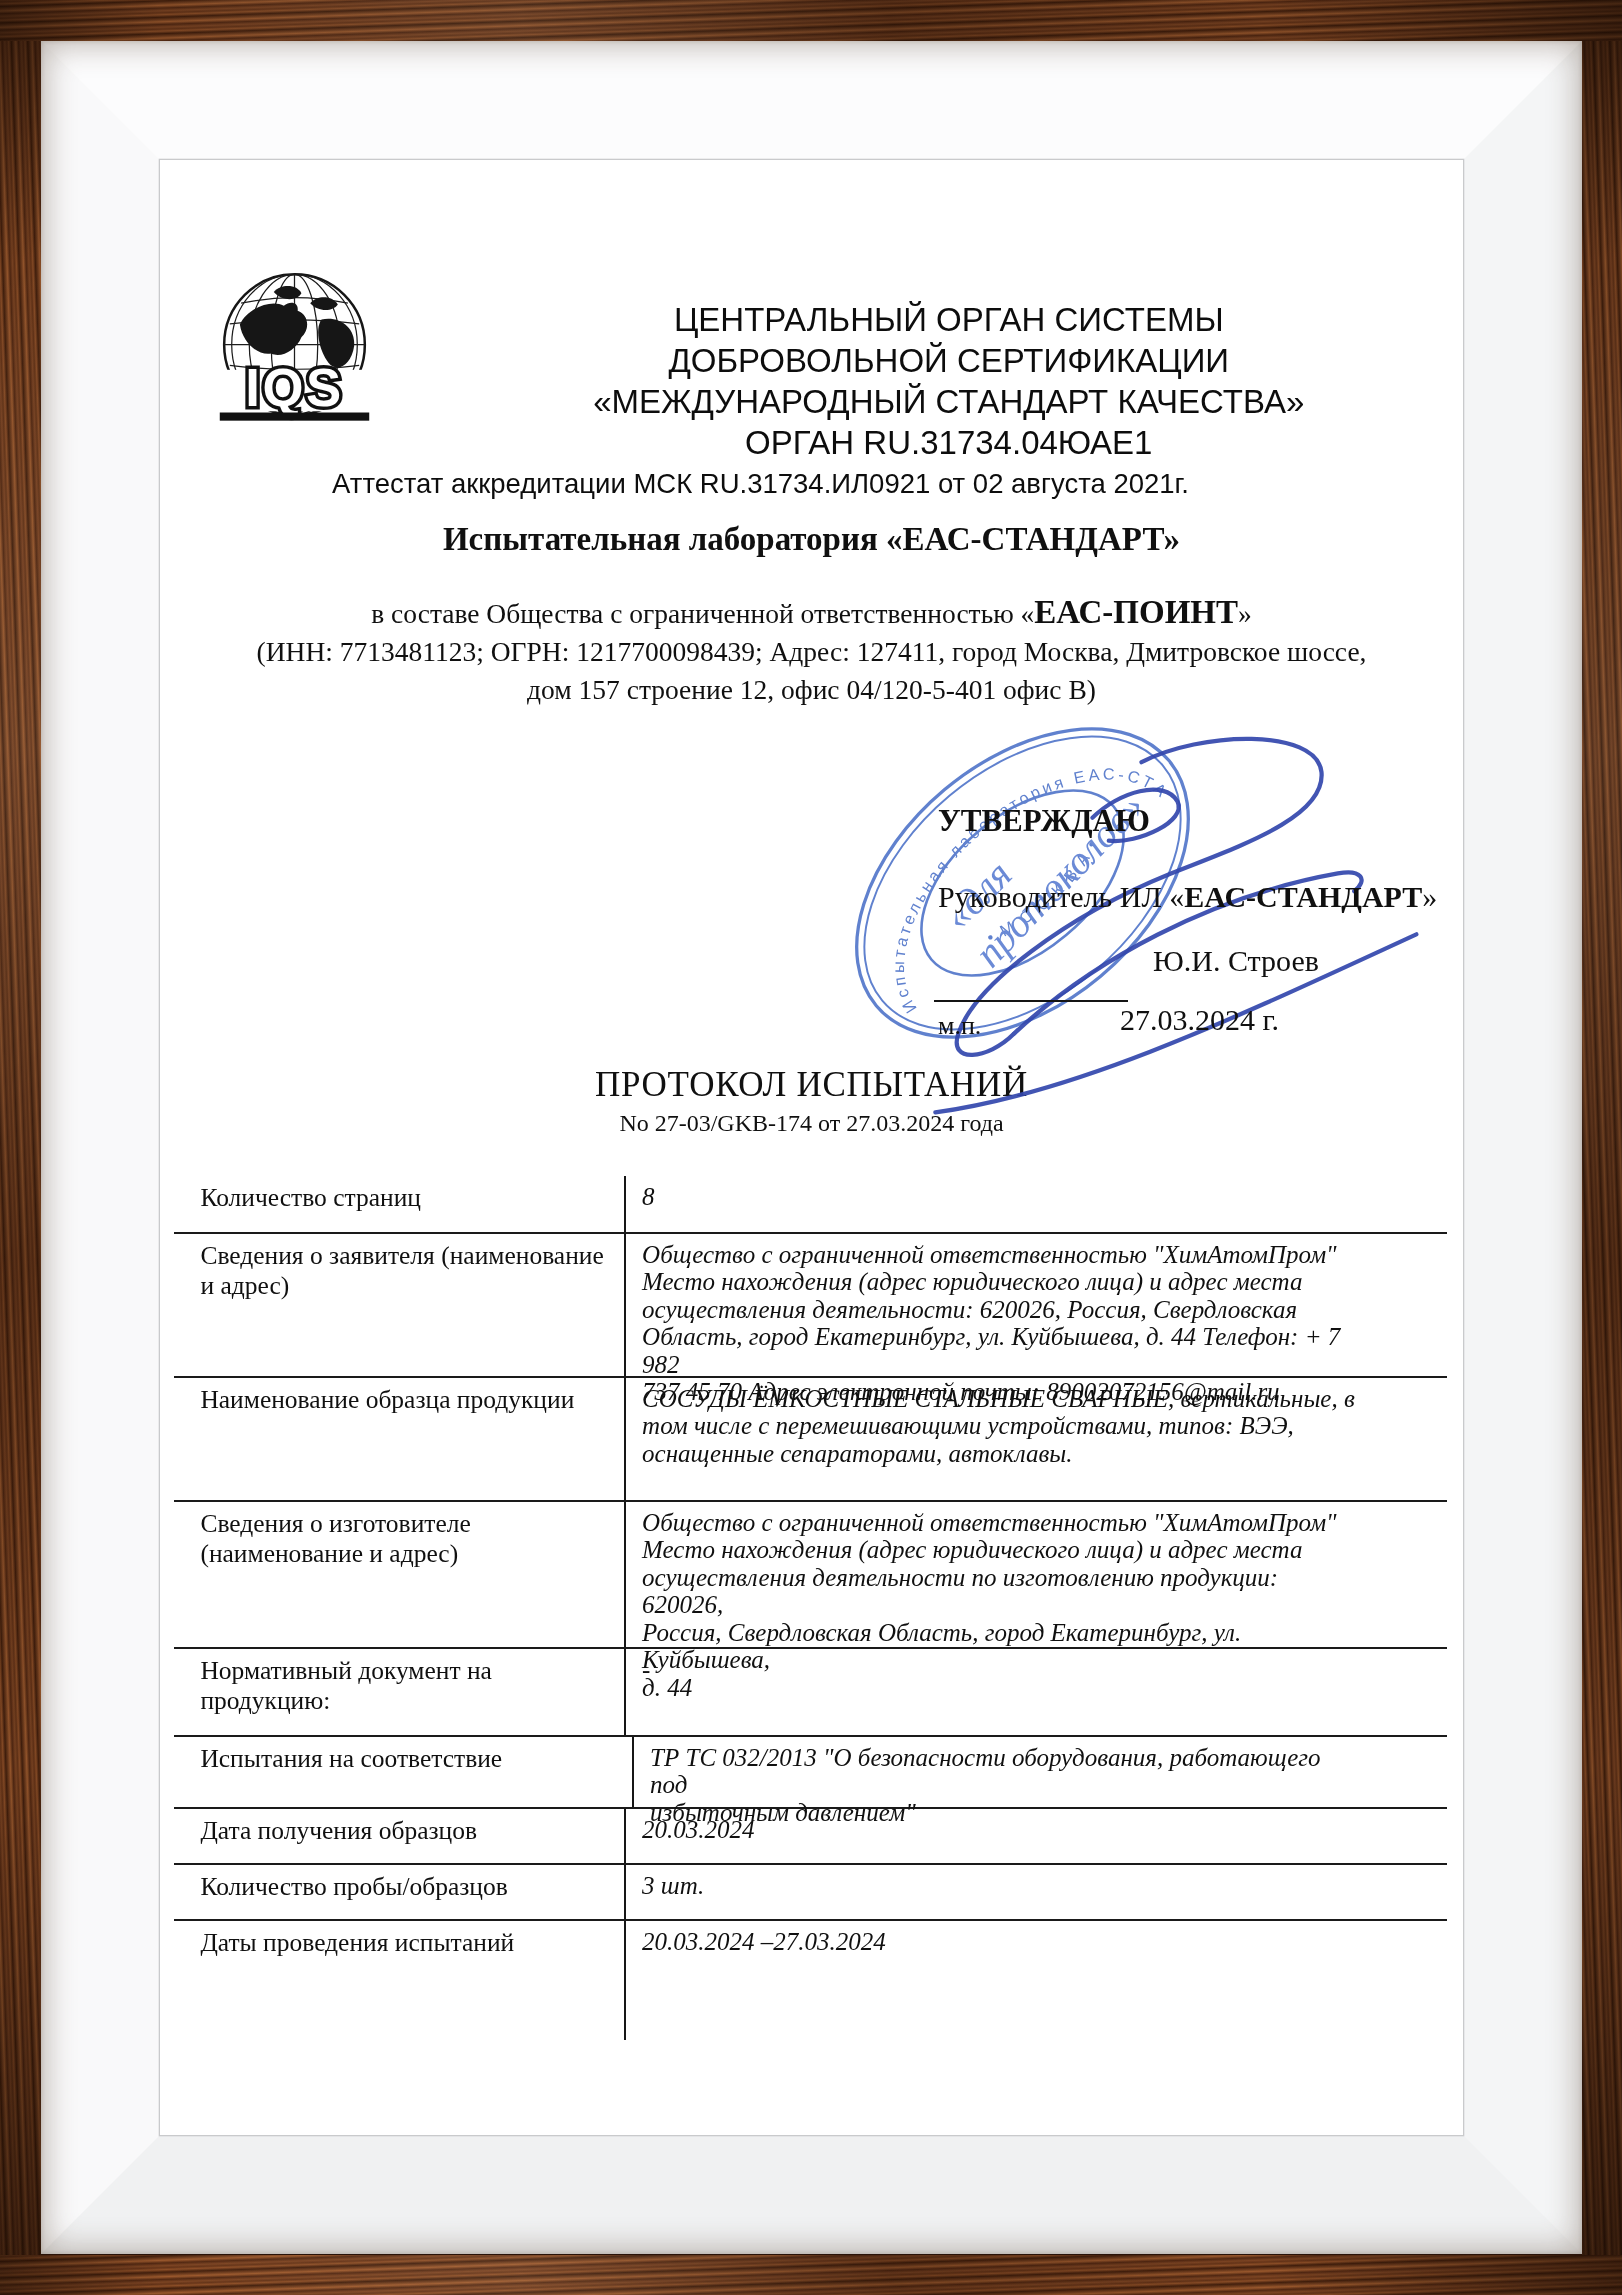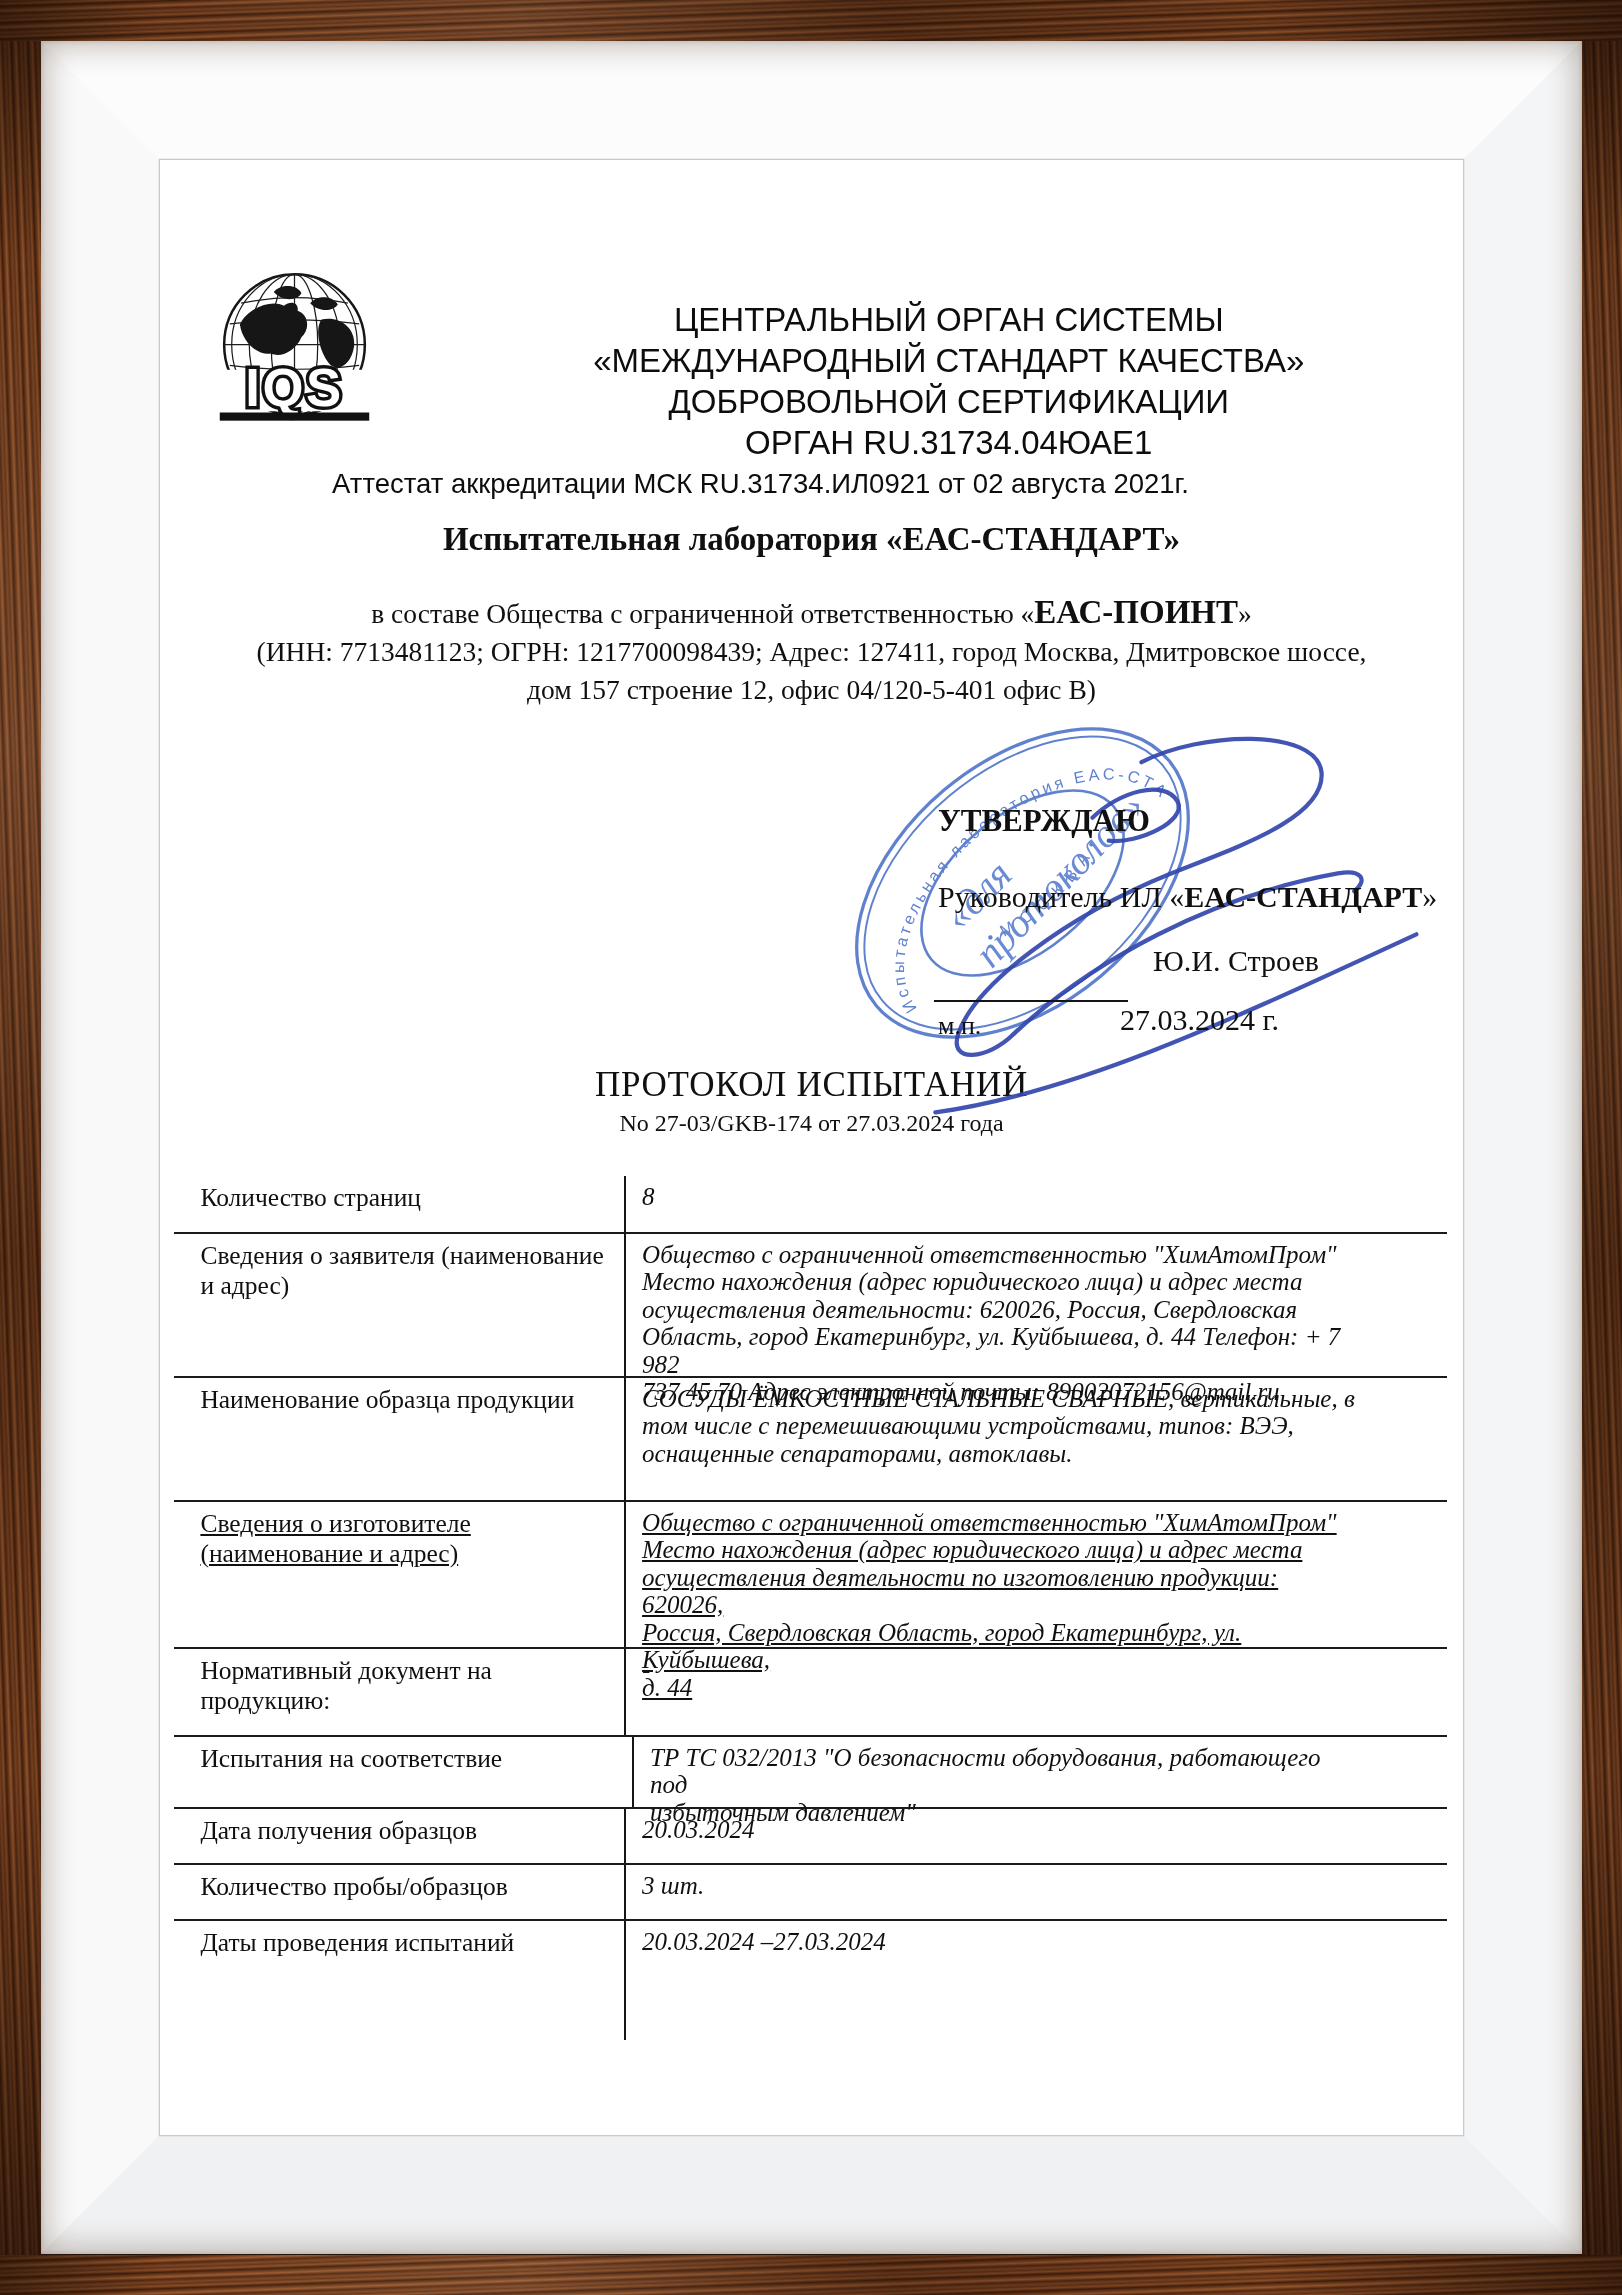--- a/index.html
+++ b/index.html
@@ -100,22 +100,22 @@
       <path d="M 168,88 C 196,82 222,100 220,130 C 216,158 196,172 182,160 C 166,144 156,104 168,88 Z"></path>
       <path d="M 108,258 C 122,250 140,256 136,272 C 128,286 110,276 108,258 Z"></path>
     </g>
     <rect x="-6" y="168" width="262" height="66" fill="#ffffff"></rect>
     <text x="125" y="226" text-anchor="middle" font-family="Liberation Sans, sans-serif" font-weight="bold" font-size="84" letter-spacing="4" fill="#ffffff" stroke="#111111" stroke-width="11" paint-order="stroke">IQS</text>
     <rect x="6" y="236" width="238" height="13" fill="#111111"></rect>
   </svg>
 
   <div class="abs hdr-org">
     <div>ЦЕНТРАЛЬНЫЙ ОРГАН СИСТЕМЫ</div>
+    <div>ДОБРОВОЛЬНОЙ СЕРТИФИКАЦИИ</div>
     <div>«МЕЖДУНАРОДНЫЙ СТАНДАРТ КАЧЕСТВА»</div>
-    <div>ДОБРОВОЛЬНОЙ СЕРТИФИКАЦИИ</div>
     <div>ОРГАН RU.31734.04ЮАЕ1</div>
   </div>
   <div class="abs hdr-accr">Аттестат аккредитации МСК RU.31734.ИЛ0921 от 02 августа 2021г.</div>
 
   <div class="abs lab-title">Испытательная лаборатория «ЕАС-СТАНДАРТ»</div>
   <div class="abs consist">
     <div><span>в составе Общества с ограниченной ответственностью «</span><b>ЕАС-ПОИНТ</b><span>»</span></div>
     <div>(ИНН: 7713481123; ОГРН: 1217700098439; Адрес: 127411, город Москва, Дмитровское шоссе,</div>
     <div>дом 157 строение 12, офис 04/120-5-401 офис В)</div>
   </div>
@@ -172,21 +172,21 @@
 осуществления деятельности: 620026, Россия, Свердловская
 Область, город Екатеринбург, ул. Куйбышева, д. 44 Телефон: + 7 982
 737 45 70 Адрес электронной почты: 89002072156@mail.ru</div>
       </div>
       <div class="trow bt" style="height: 124px;">
         <div class="tc1">Наименование образца продукции</div>
         <div class="tc2">СОСУДЫ ЁМКОСТНЫЕ СТАЛЬНЫЕ СВАРНЫЕ, вертикальные, в
 том числе с перемешивающими устройствами, типов: ВЭЭ,
 оснащенные сепараторами, автоклавы.</div>
       </div>
-      <div class="trow bt" style="height: 147px; text-decoration: underline;">
+      <div class="trow bt" style="height: 147px;">
         <div class="tc1">Сведения о изготовителе
 (наименование и адрес)</div>
         <div class="tc2">Общество с ограниченной ответственностью "ХимАтомПром"
 Место нахождения (адрес юридического лица) и адрес места
 осуществления деятельности по изготовлению продукции: 620026,
 Россия, Свердловская Область, город Екатеринбург, ул. Куйбышева,
 д. 44</div>
       </div>
       <div class="trow bt" style="height: 88px;">
         <div class="tc1">Нормативный документ на

